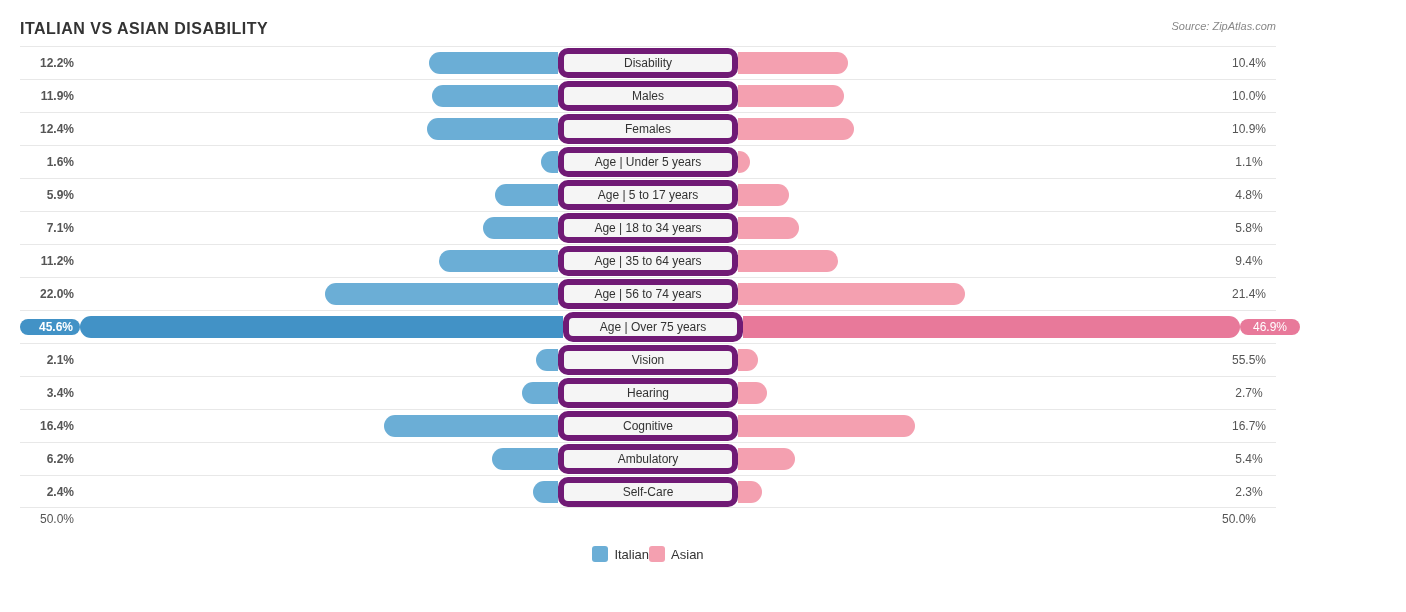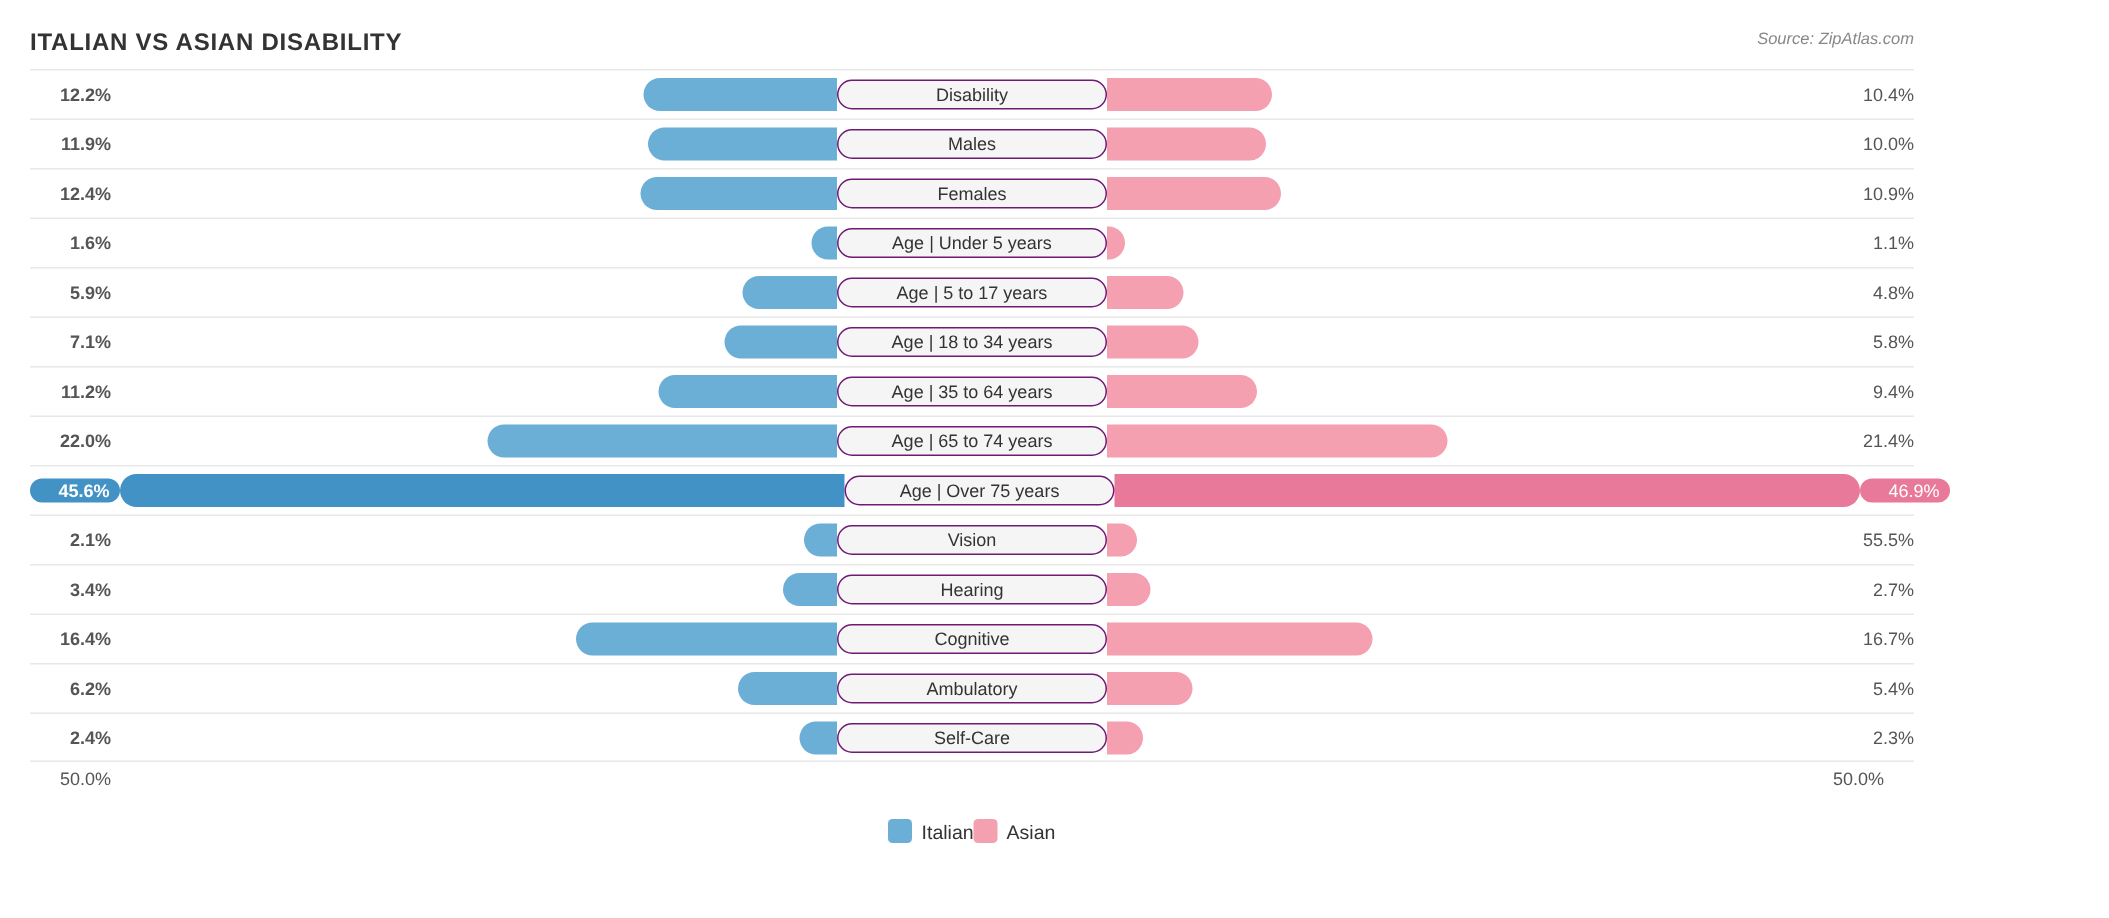--- a/index.html
+++ b/index.html
@@ -72,42 +72,42 @@
       height: 22px;
       background: #6baed6;
       border-radius: 11px 0 0 11px;
     }
     .label-box {
       width: 180px;
       text-align: center;
       font-size: 12px;
       color: #333;
       background: #f5f5f5;
-      border: 1px solid #701a75;
+      border: 6px solid #701a75;
       border-radius: 10px;
       padding: 2px 8px;
       flex-shrink: 0;
       white-space: nowrap;
       z-index: 2;
     }
     .right-bar-container {
       flex: 1;
       display: flex;
       justify-content: flex-start;
       align-items: center;
       height: 22px;
     }
     .right-bar {
       height: 22px;
       background: #f4a0b0;
       border-radius: 0 11px 11px 0;
     }
     .right-value {
       width: 60px;
-      text-align: right;
+      text-align: center;
       font-size: 12px;
       color: #555;
       padding-left: 6px;
       flex-shrink: 0;
     }
     .axis-row {
       display: flex;
       align-items: center;
       width: 100%;
       margin-top: 4px;
@@ -278,21 +278,21 @@
           </div>
           <div class="right-value">9.4%</div>
         </div>
       </div>
       <div class="bar-row">
         <div class="row-inner">
           <div class="left-value">22.0%</div>
           <div class="left-bar-container">
             <div class="left-bar" style="width: 233px;"></div>
           </div>
-          <div class="label-box">Age | 65 to 74 years</div>
+          <div class="label-box">Age | 56 to 74 years</div>
           <div class="right-bar-container">
             <div class="right-bar" style="width: 227px;"></div>
           </div>
           <div class="right-value">21.4%</div>
         </div>
       </div>
       <div class="bar-row row-highlight">
         <div class="row-inner">
           <div class="left-value">45.6%</div>
           <div class="left-bar-container">

